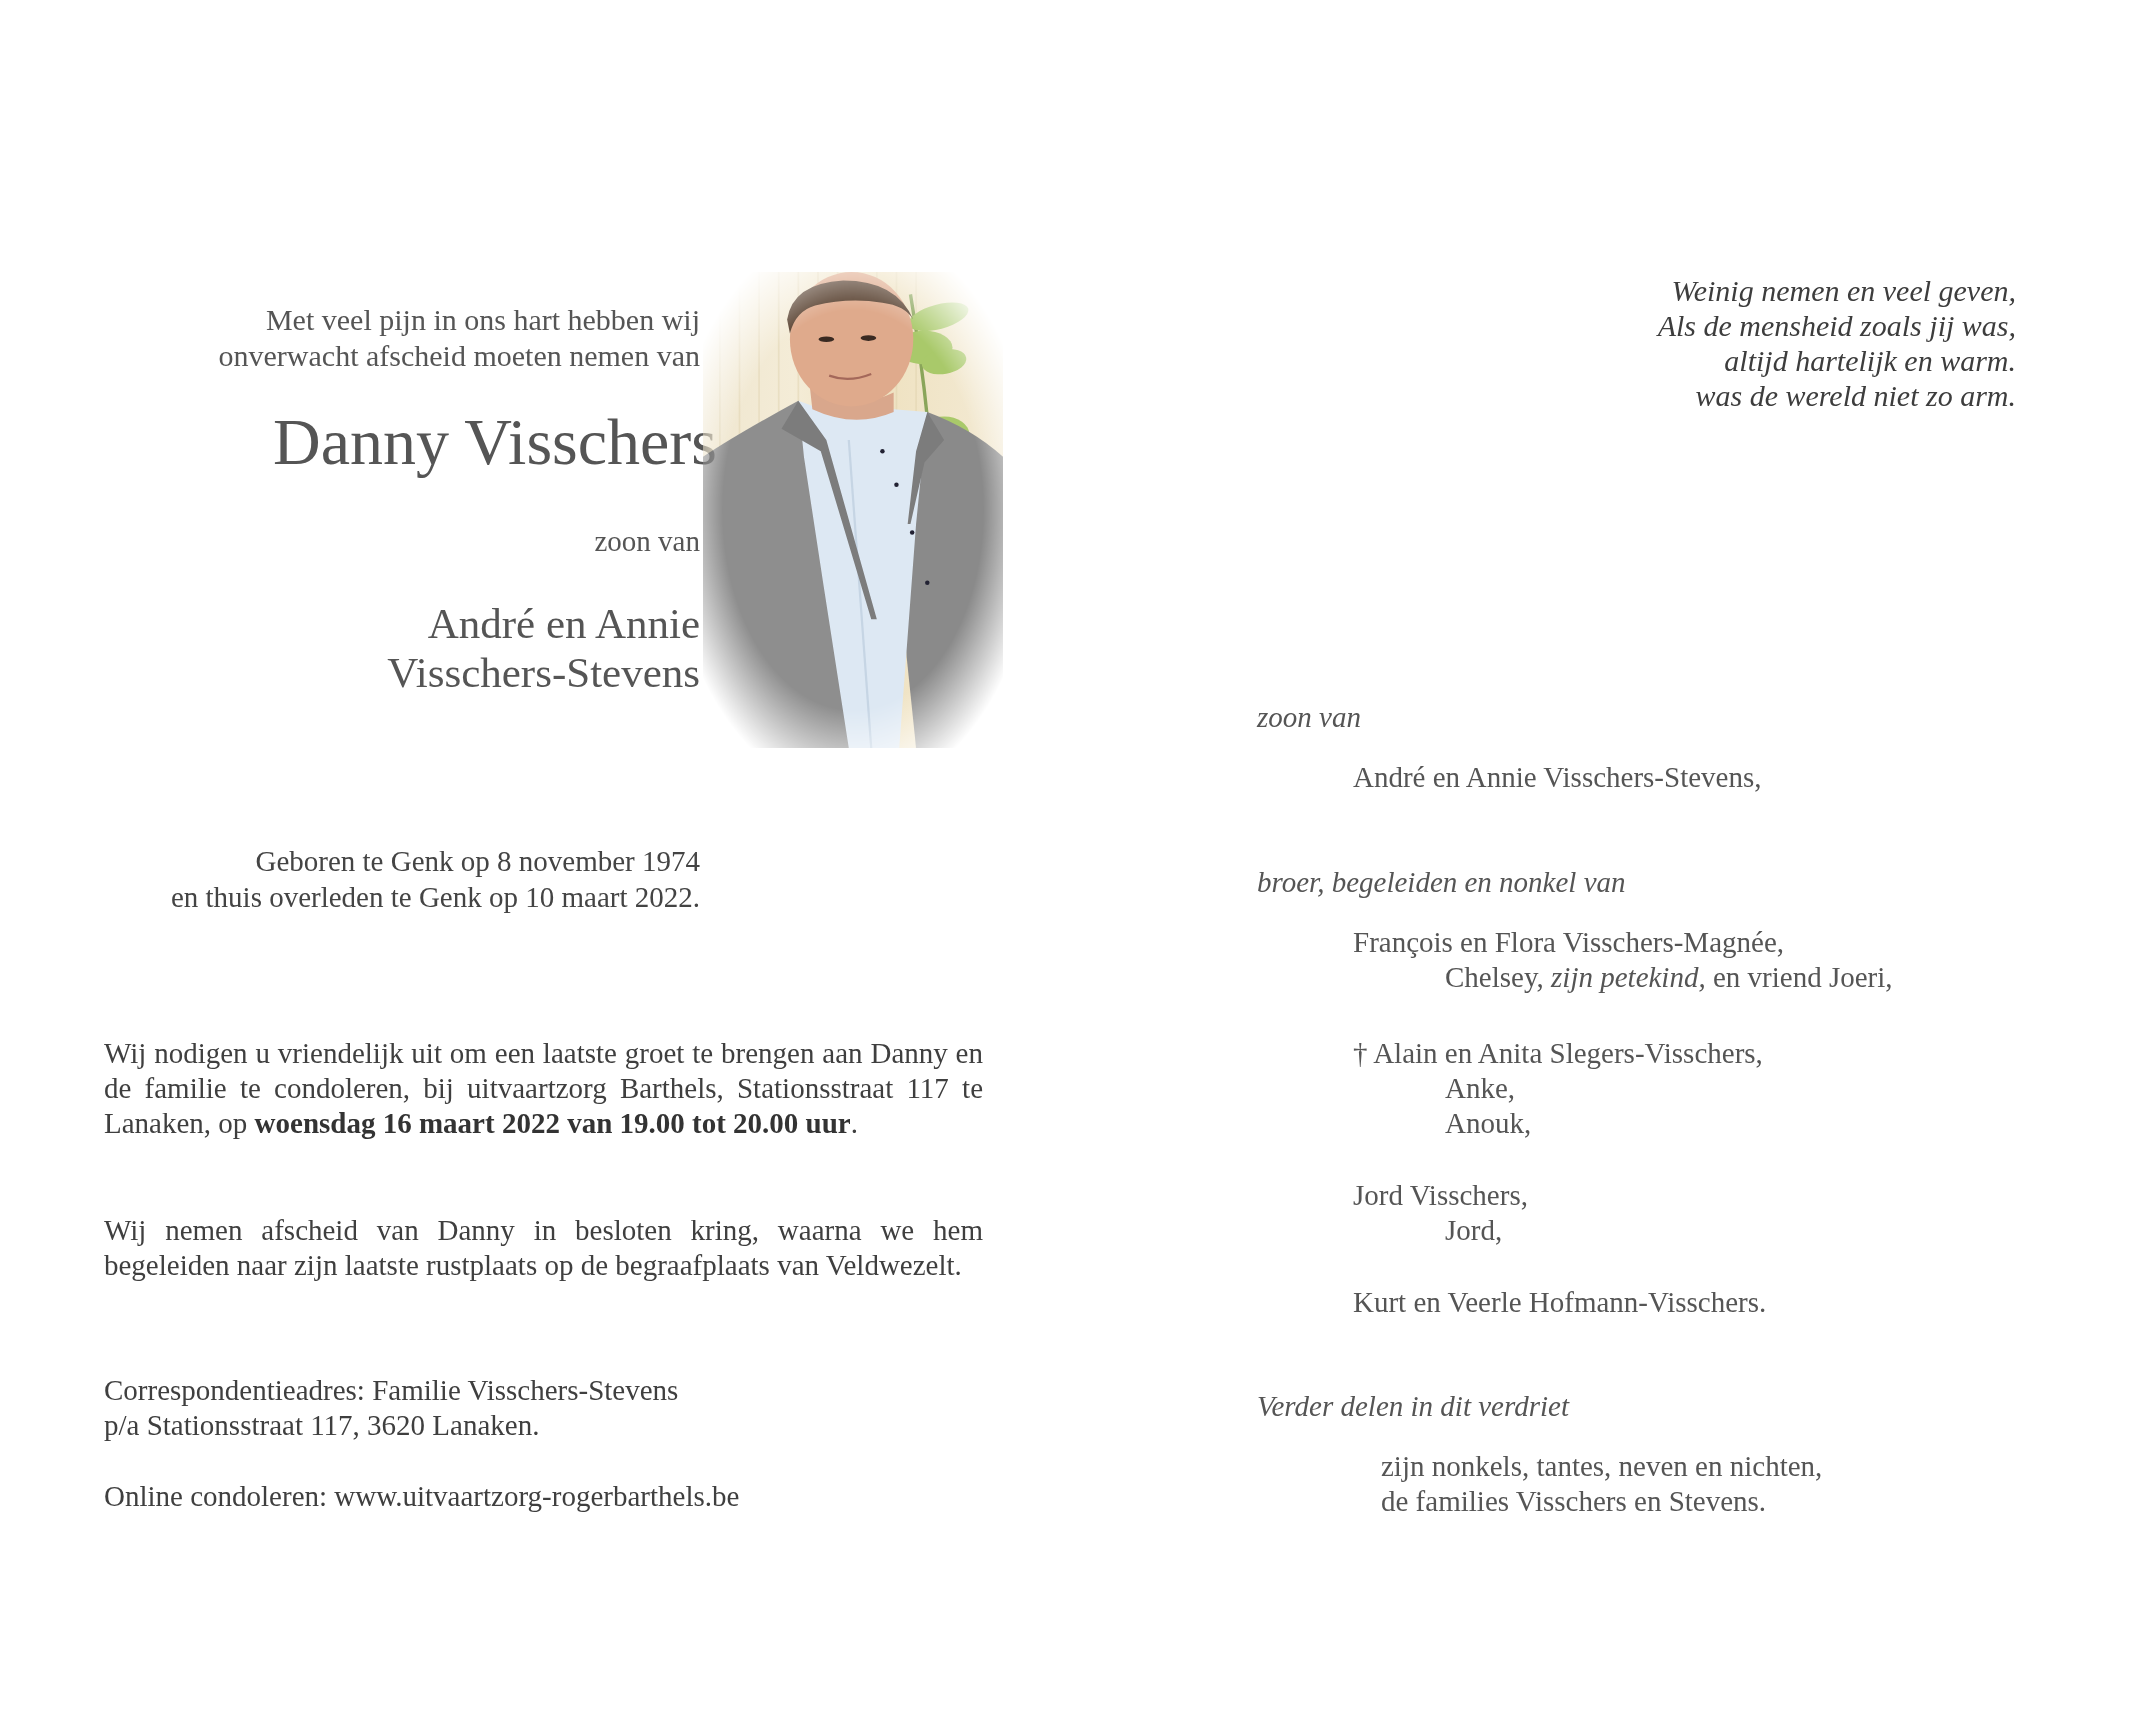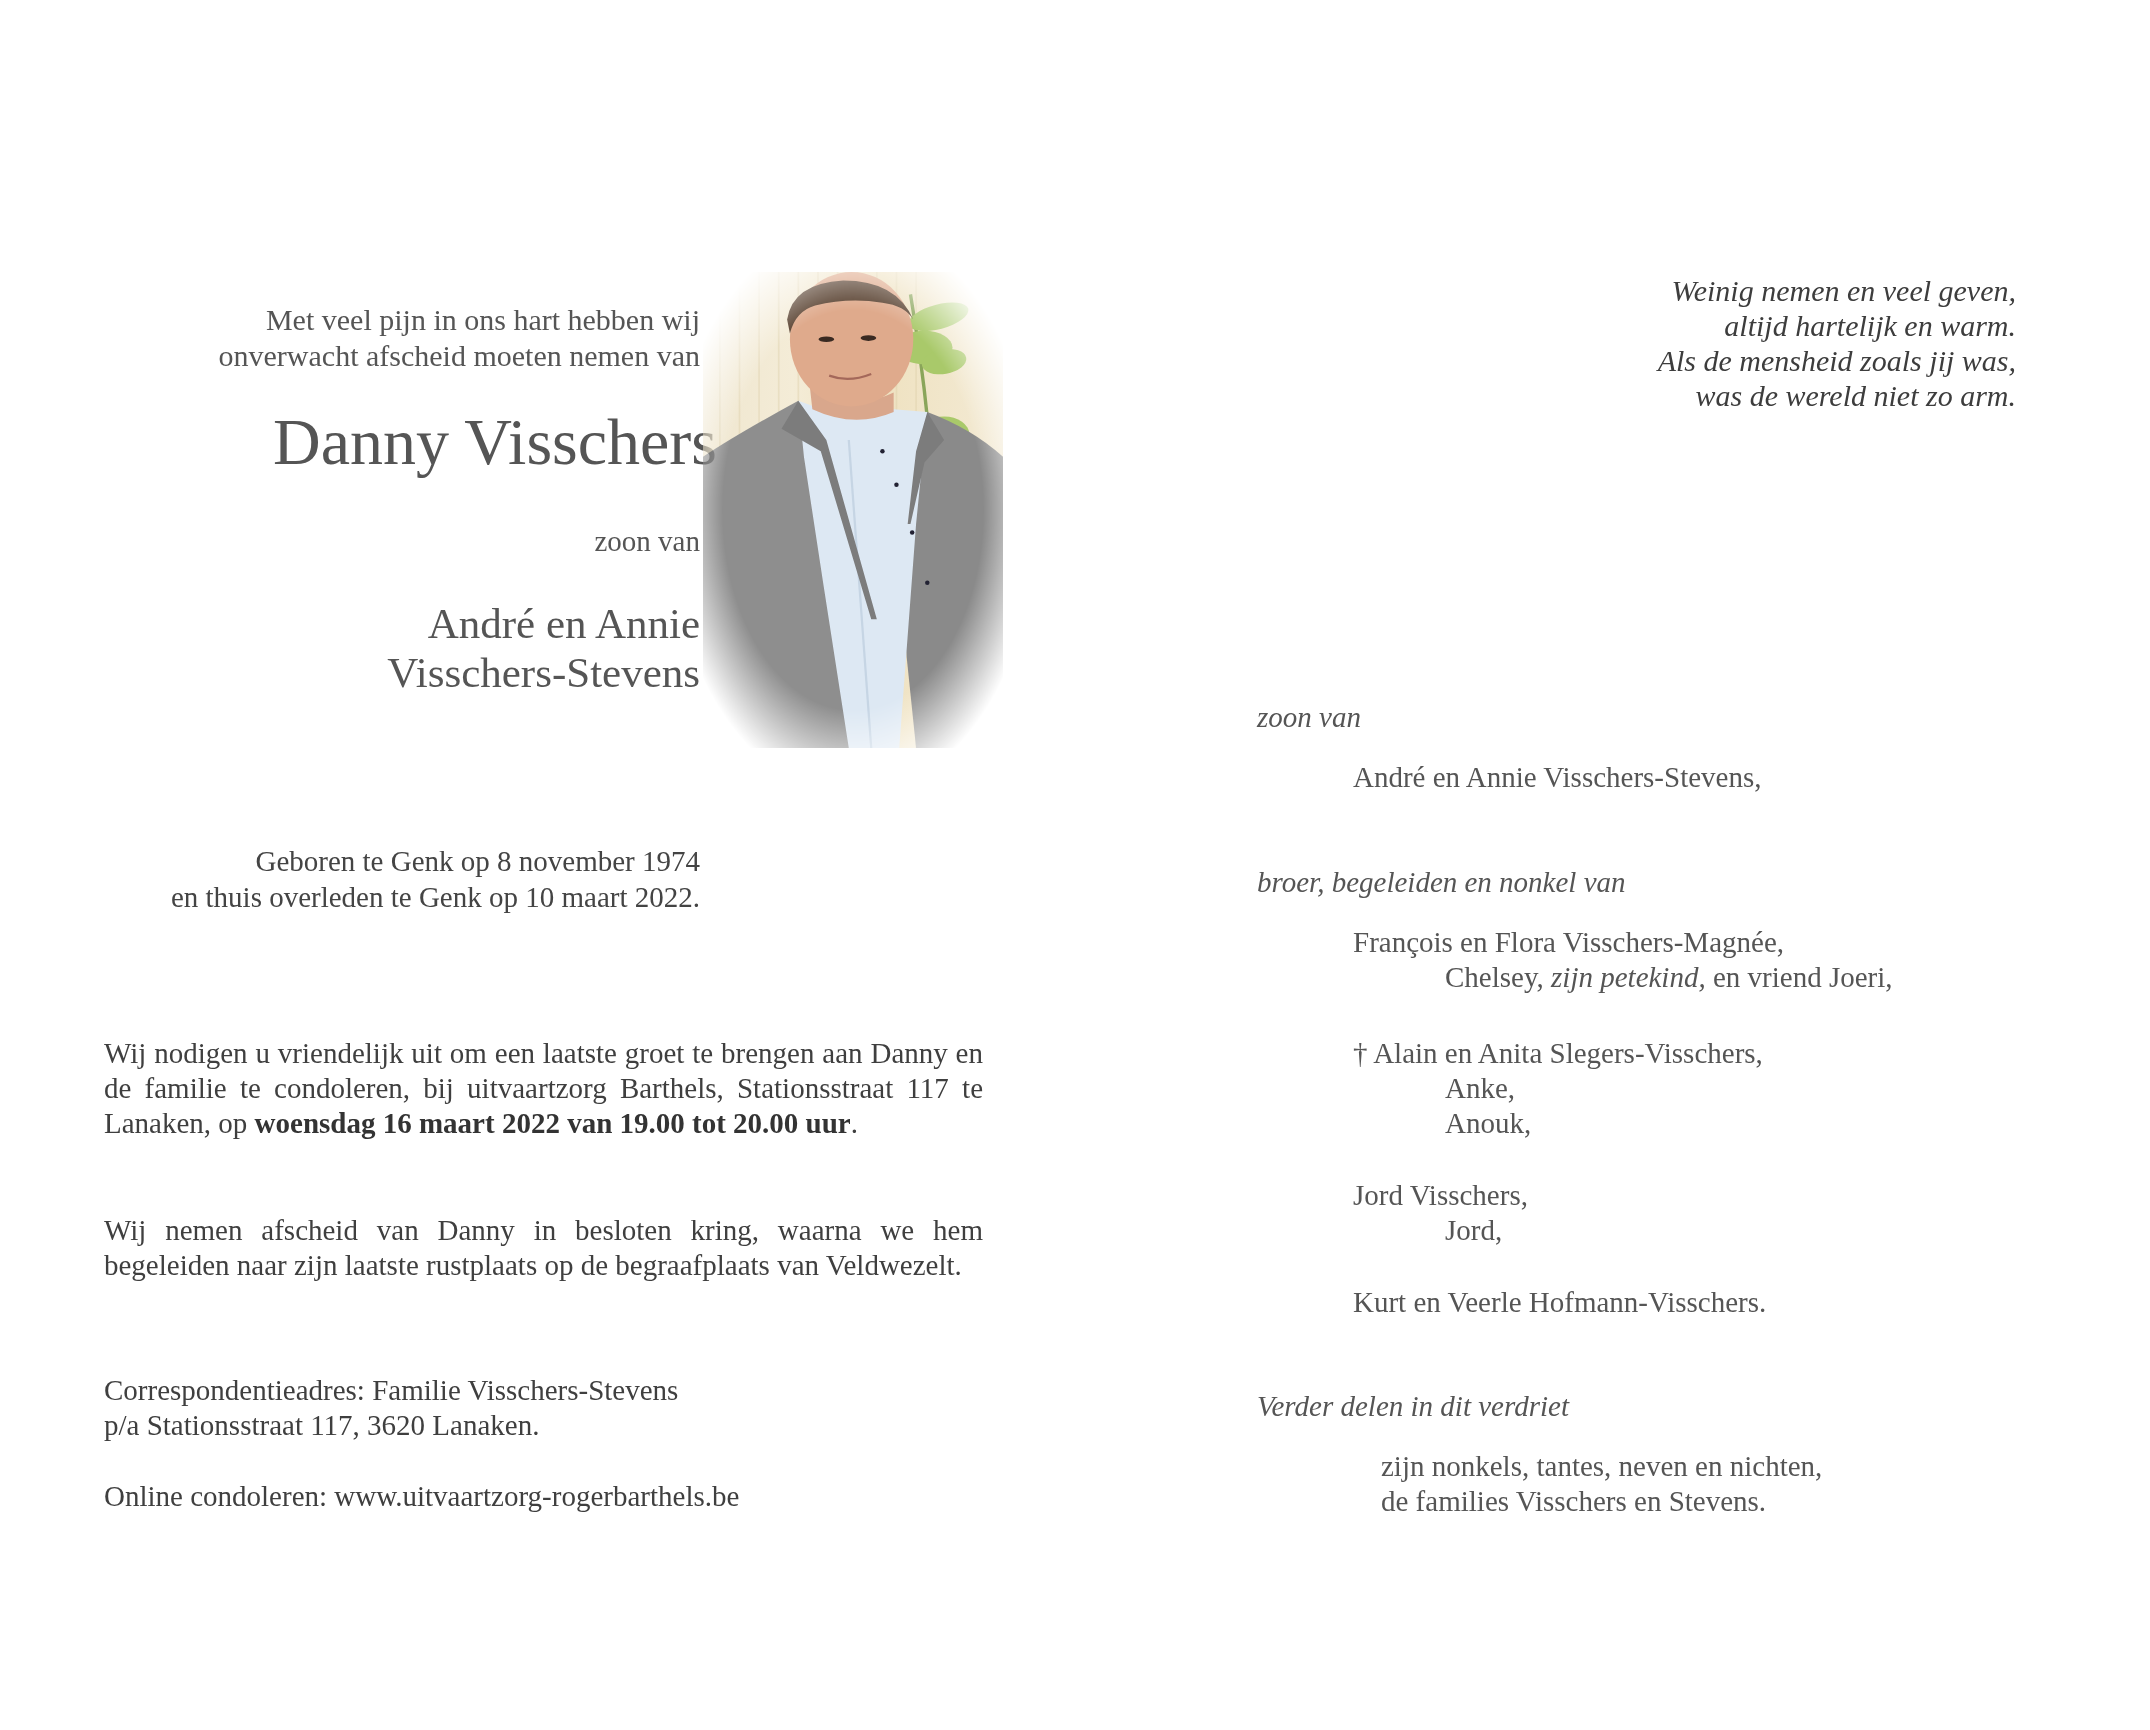--- a/index.html
+++ b/index.html
@@ -137,22 +137,22 @@
 
 <div class="abs corr">
   <span class="line">Correspondentieadres: Familie Visschers-Stevens</span>
   <span class="line">p/a Stationsstraat 117, 3620 Lanaken.</span>
 </div>
 
 <div class="abs online">Online condoleren: www.uitvaartzorg-rogerbarthels.be</div>
 
 <div class="abs poem">
   <span class="line">Weinig nemen en veel geven,</span>
+  <span class="line">Als de mensheid zoals jij was,</span>
   <span class="line">altijd hartelijk en warm.</span>
-  <span class="line">Als de mensheid zoals jij was,</span>
   <span class="line">was de wereld niet zo arm.</span>
 </div>
 
 <div class="abs heading" style="left:1257px; top:700px;">zoon van</div>
 <div class="abs rel indent1" style="top:760px;">André en Annie Visschers-Stevens,</div>
 
 <div class="abs heading" style="left:1257px; top:865px;">broer, begeleiden en nonkel van</div>
 
 <div class="abs rel indent1" style="top:925px;">
   <span class="line">François en Flora Visschers-Magnée,</span>

